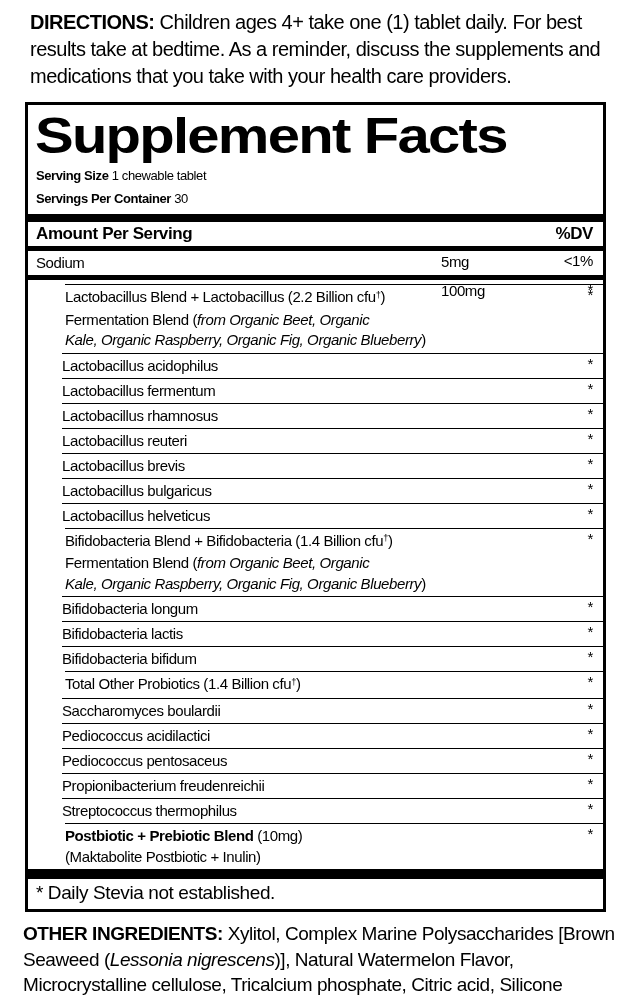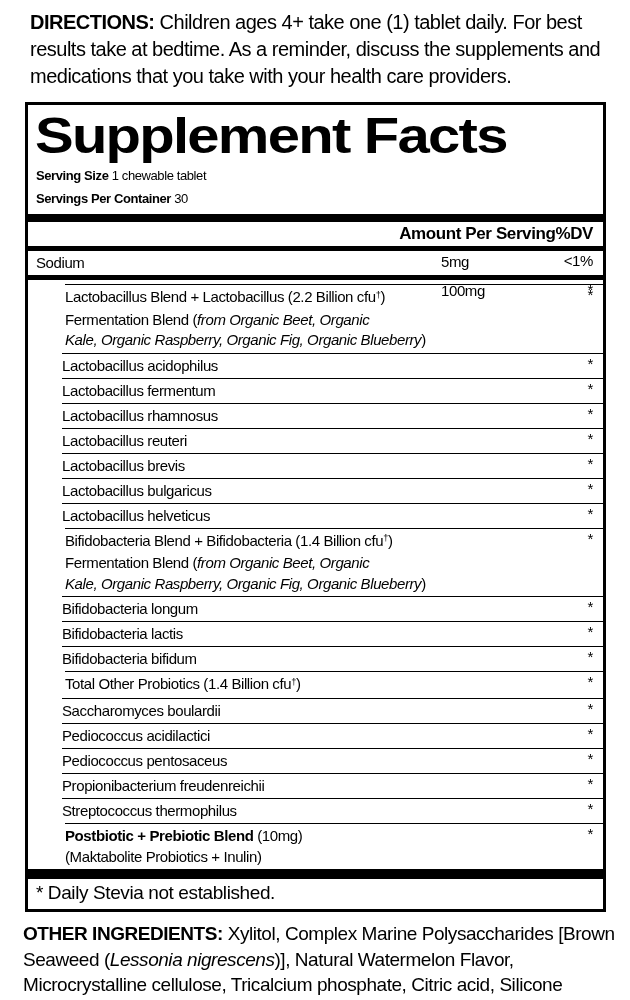--- a/index.html
+++ b/index.html
@@ -32,21 +32,21 @@
     font-size: 50px; line-height: 52px; font-weight: bold;
     letter-spacing: -1.5px; white-space: nowrap;
     transform: scaleX(1.16); transform-origin: left center;
   }
   .serving-block { padding: 2px 8px 4px 8px; font-size: 13px; line-height: 23px; letter-spacing: -0.4px; }
   .serving-line span { letter-spacing: -0.4px; }
   .bar8  { height: 8px;  background: #000; }
   .bar5  { height: 5px;  background: #000; }
   .bar10 { height: 10px; background: #000; }
   .aps-row {
-    display: flex; justify-content: flex-end; align-items: center;
+    display: flex; justify-content: space-between; align-items: center;
     padding: 2px 10px 2px 8px;
     font-size: 17px; font-weight: bold; letter-spacing: -0.4px;
   }
 
   .rows { width: 100%; }
   .row { position: relative; font-size: 15px; letter-spacing: -0.4px; padding: 2px 0 2px 0; }
   .row .line { line-height: 20.5px; }
   .row.single .line { line-height: 20px; }
   .row.l0 { margin-left: 8px;  }
   .row.l1 { margin-left: 37px; }
@@ -214,21 +214,21 @@
         </div>
         <div class="row l2 hr single">
           <div class="name">
             <div class="line"><span>Streptococcus thermophilus</span></div>
           </div>
           <span class="dv">*</span>
         </div>
         <div class="row l1 hr">
           <div class="name">
             <div class="line"><span class="b">Postbiotic + Prebiotic Blend </span><span>(10mg)</span></div>
-            <div class="line"><span>(Maktabolite Probiotics + Inulin)</span></div>
+            <div class="line"><span>(Maktabolite Postbiotic + Inulin)</span></div>
           </div>
           <span class="dv">*</span>
         </div>
       </div>
 
     <div class="bar10"></div>
 
     <div class="footnote">* Daily Stevia not established.</div>
   </div>
 

